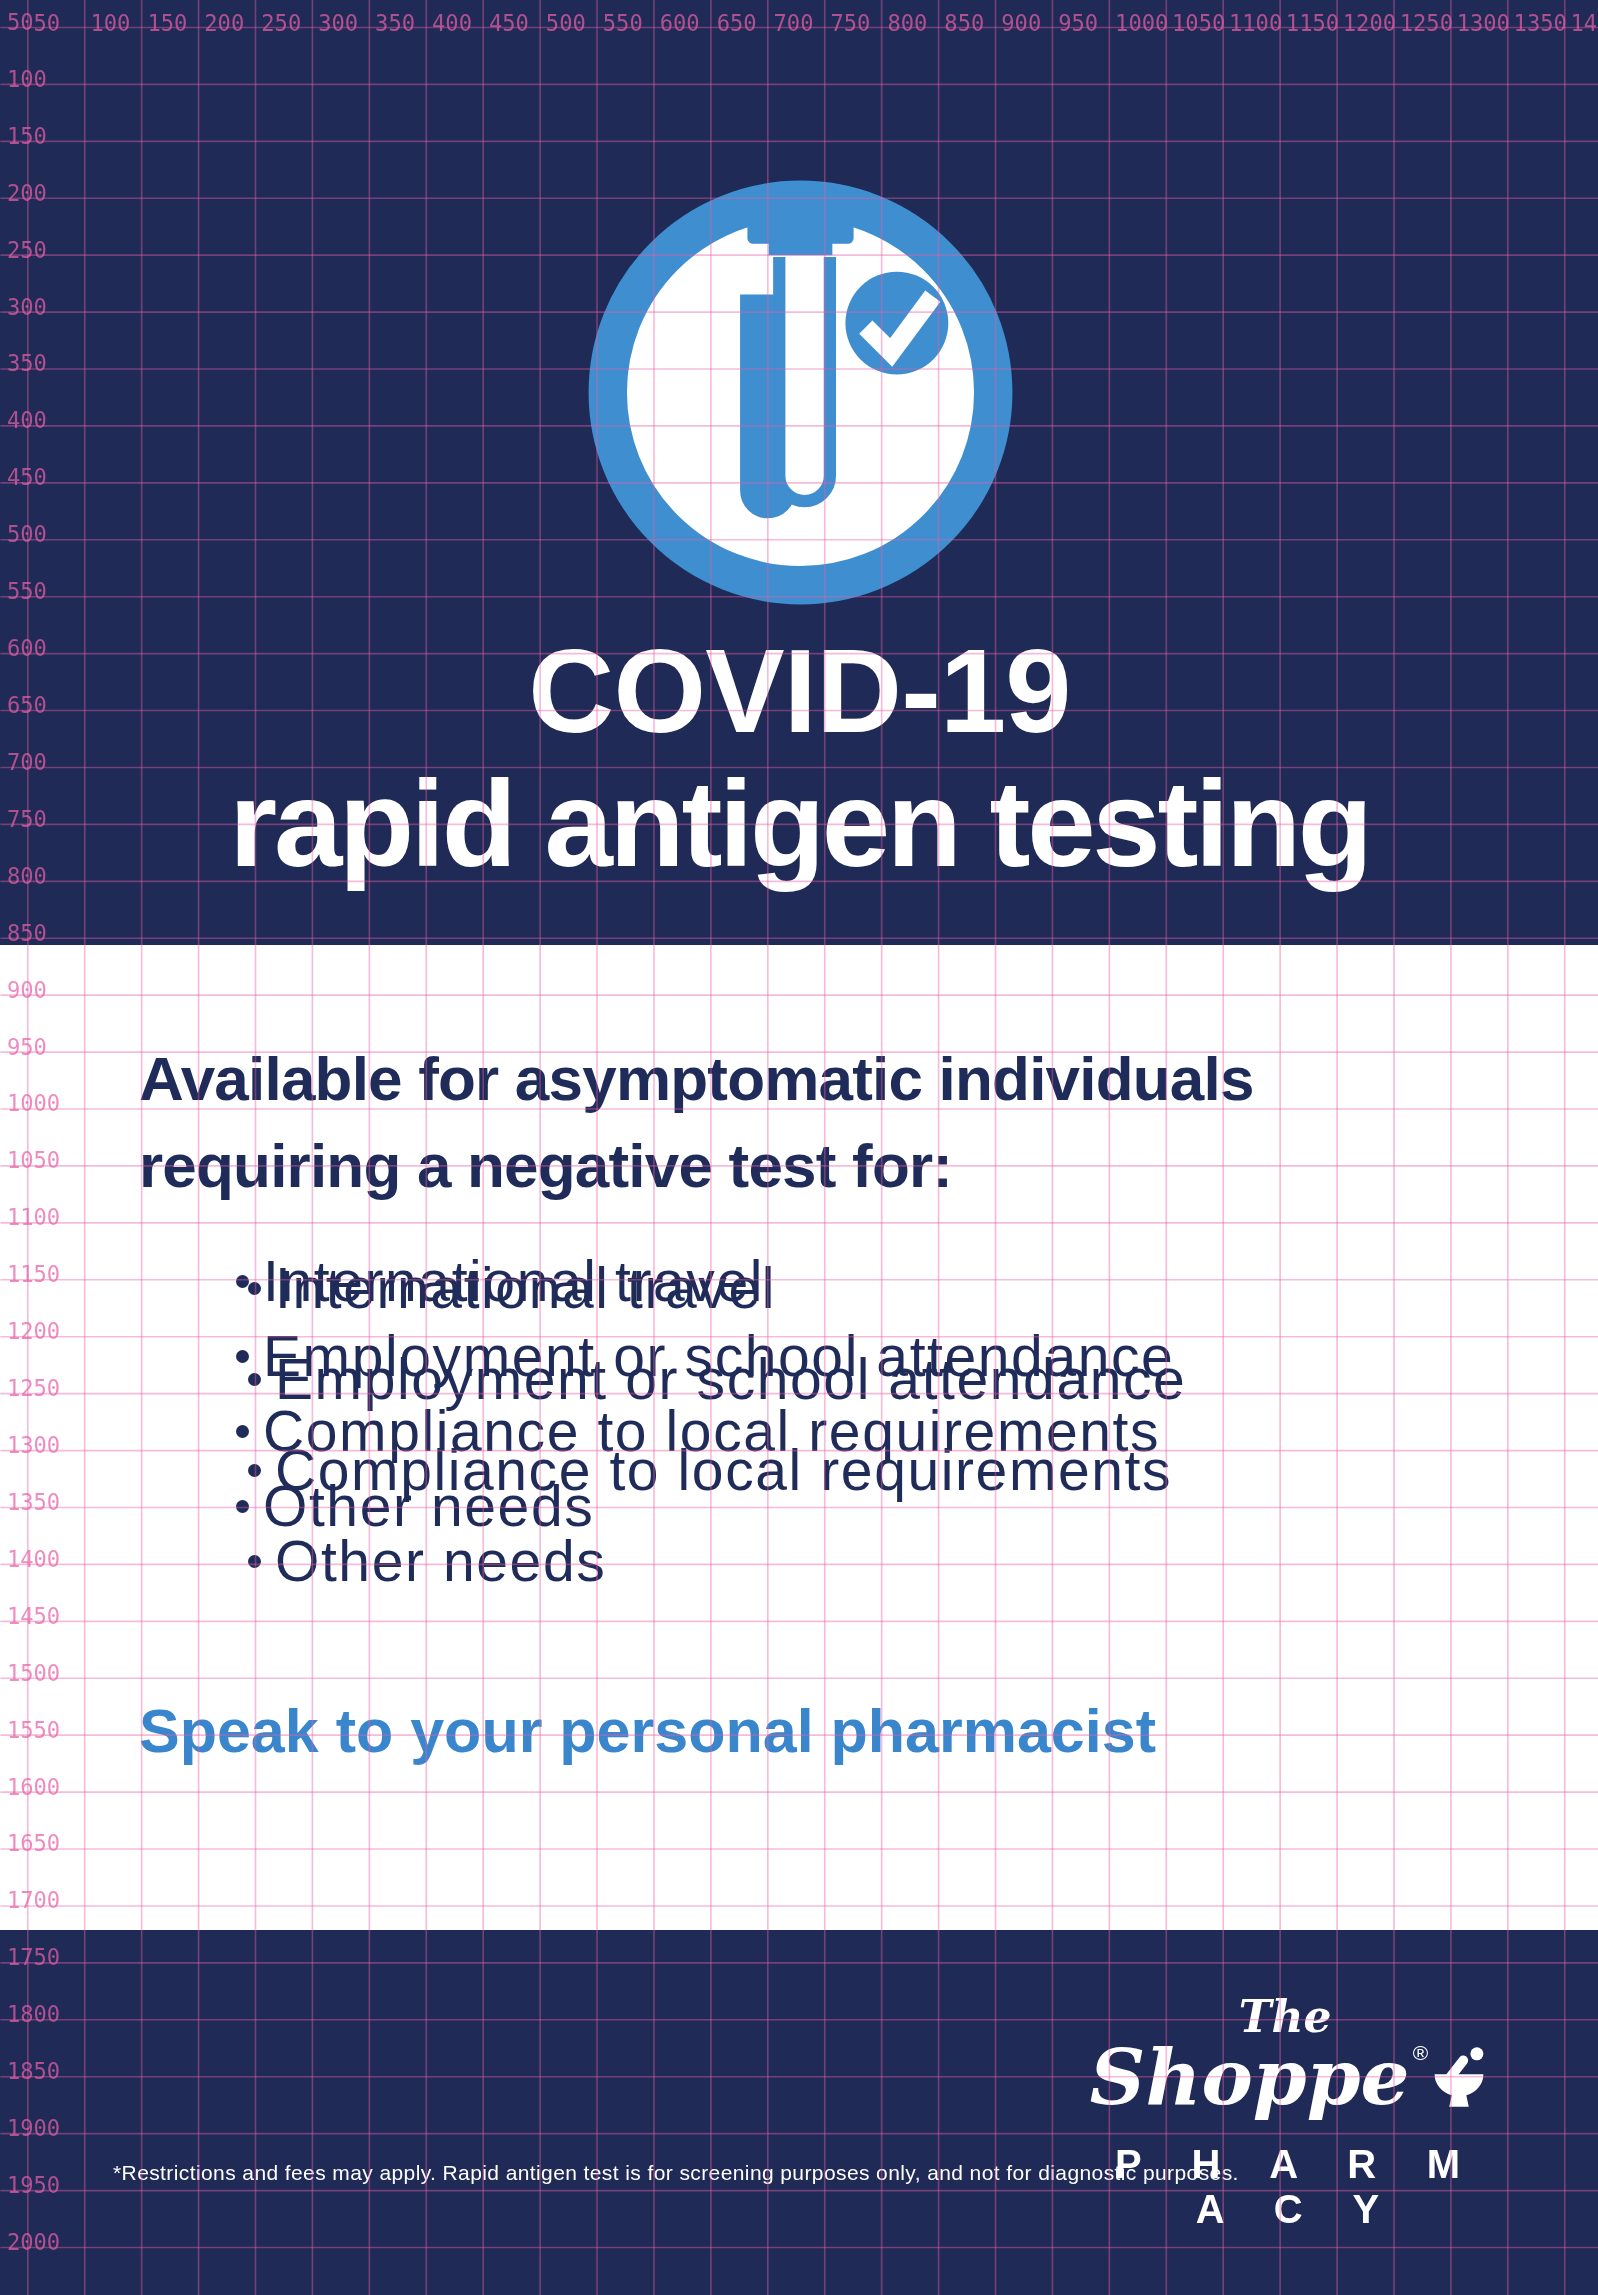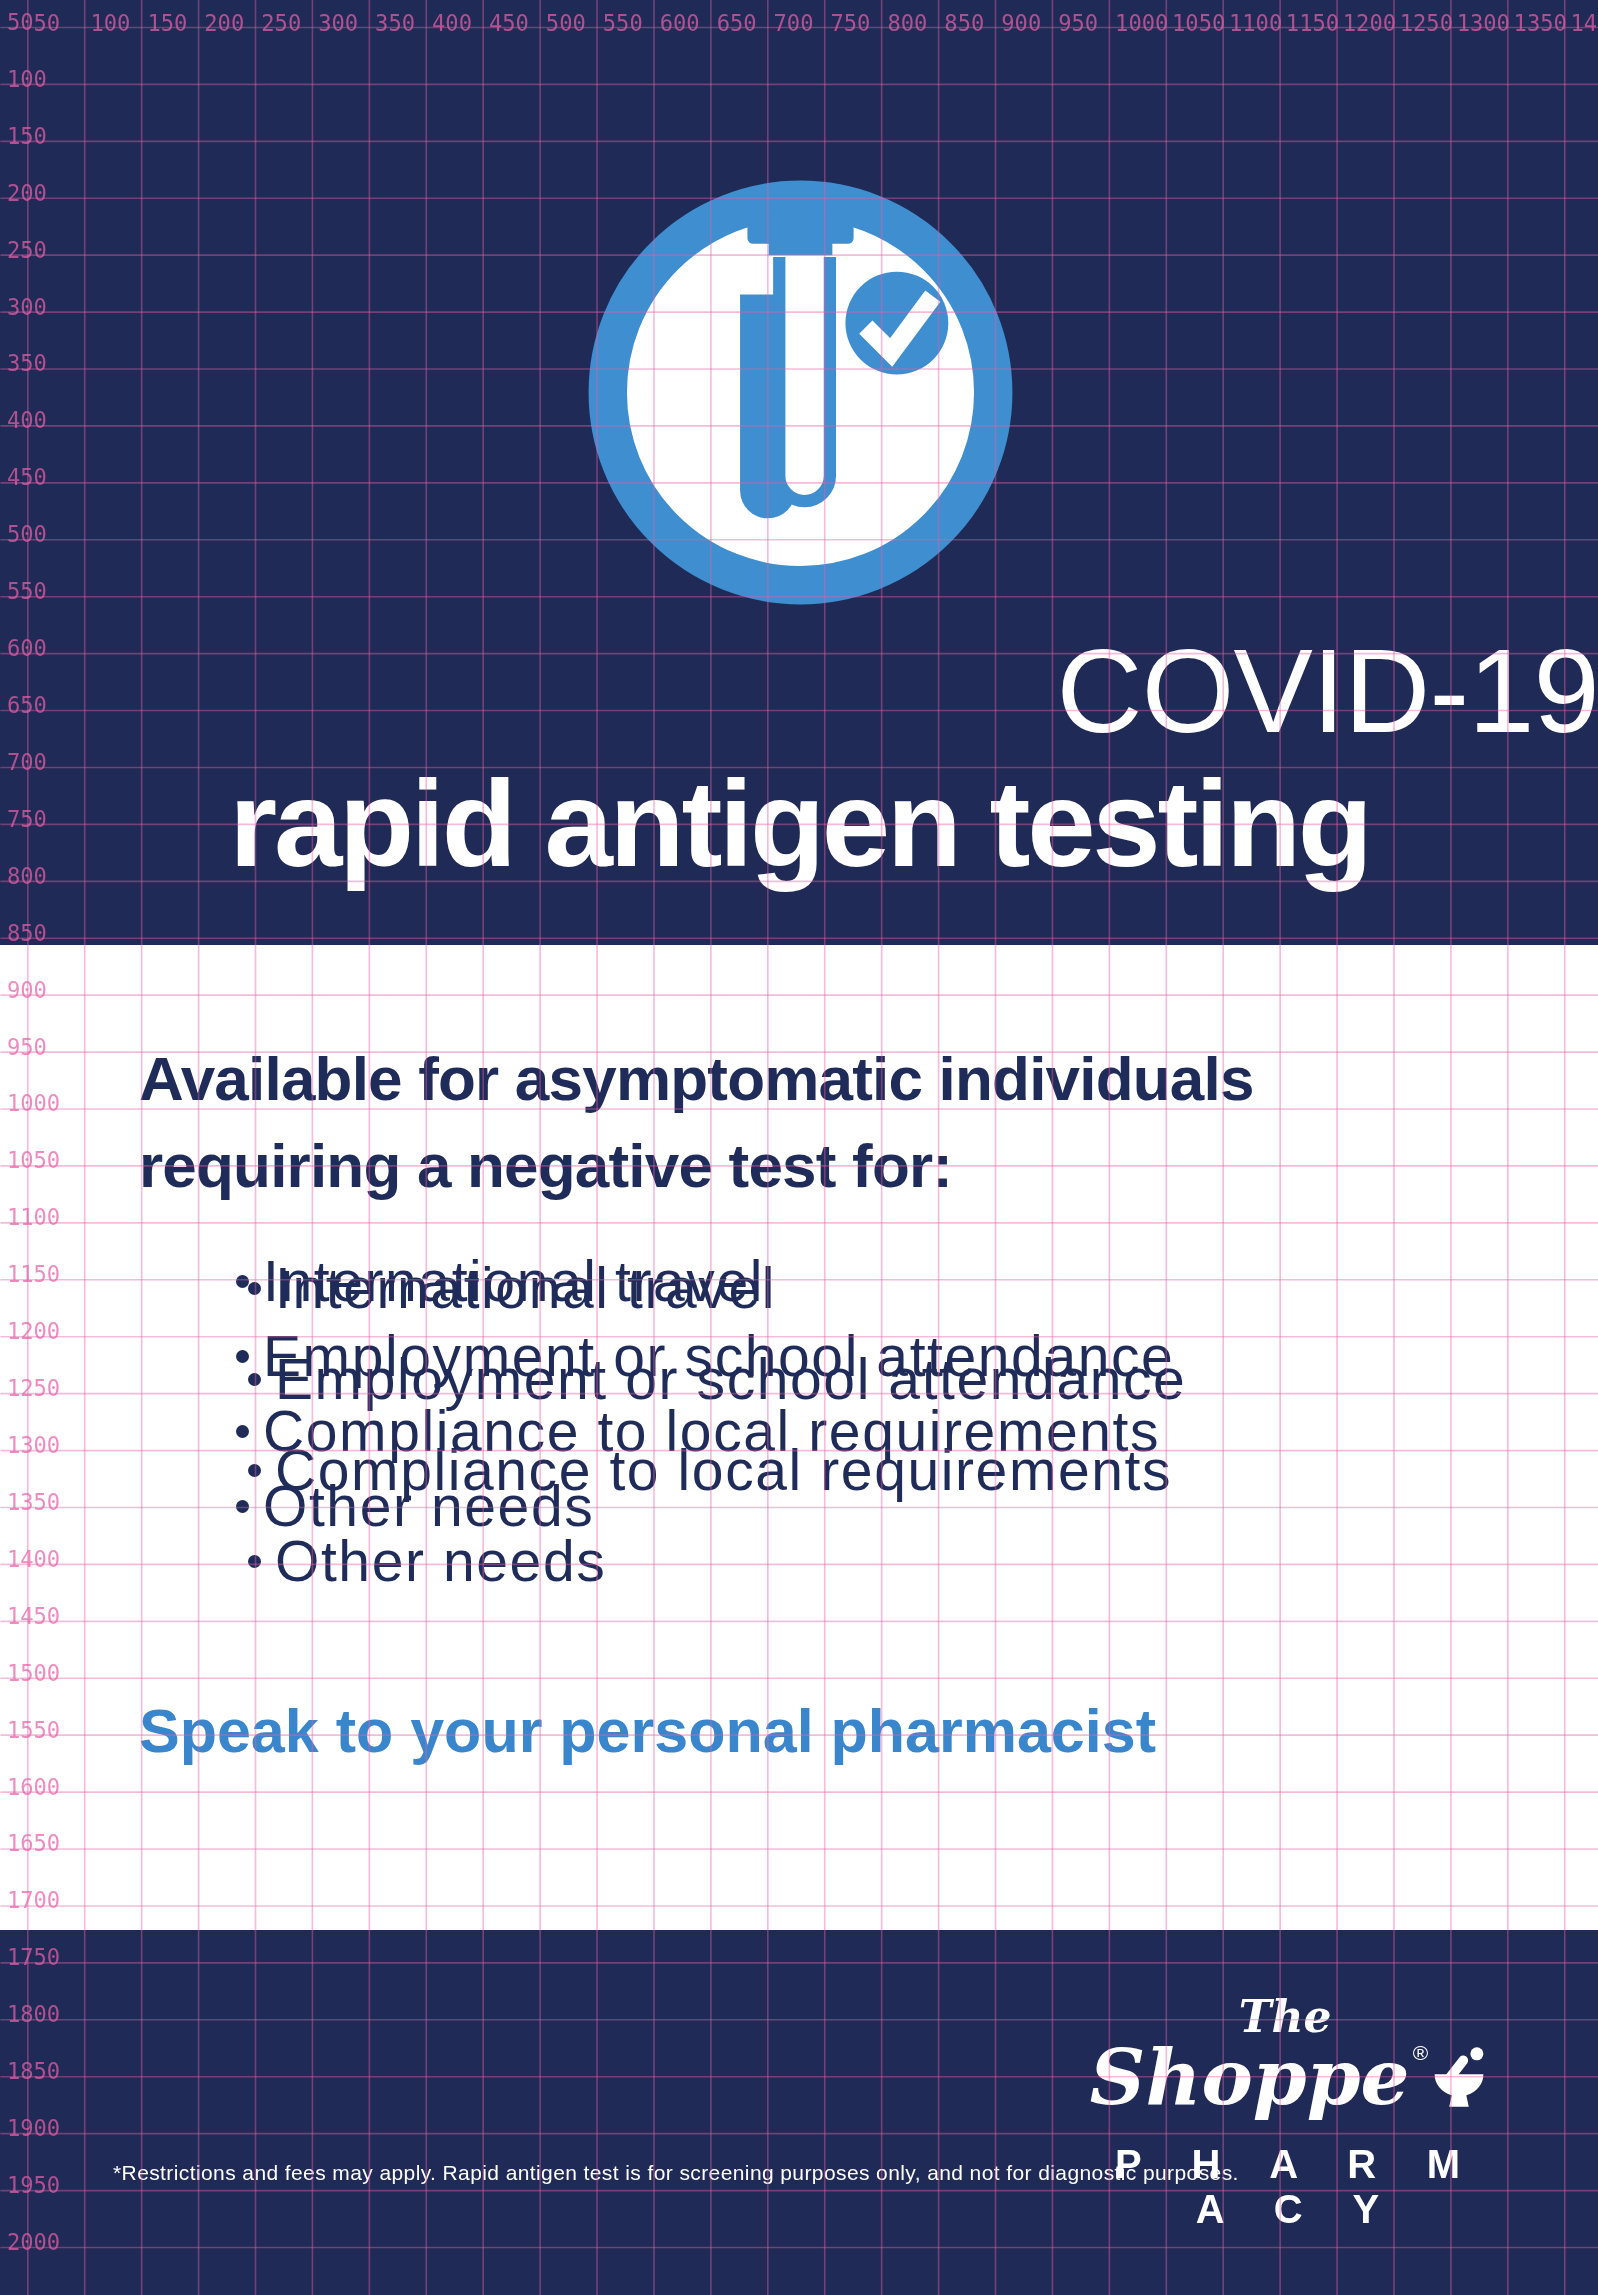--- a/index.html
+++ b/index.html
@@ -6,22 +6,22 @@
   .poster{position:relative;width:1599px;height:2295px;background:#1f2a56;
           font-family:"Liberation Sans",sans-serif;}
   .abs{position:absolute;}
   
   .section-top{left:0;top:0;width:1599px;height:945px;background:#1f2a56;}
   .section-white{left:0;top:945px;width:1599px;height:985px;background:#ffffff;}
   .section-footer{left:0;top:1931px;width:1599px;height:365px;background:#1f2a56;}
   
   .icon-wrap{left:580px;top:172px;width:441px;height:441px;}
   
-  .title1{left:0;top:631px;width:1599px;text-align:right;color:#ffffff;
-          font-size:119px;font-weight:normal;letter-spacing:-0.8px;line-height:1;}
+  .title1{left:0;top:631px;width:1599px;text-align:center;color:#ffffff;
+          font-size:119px;font-weight:bold;letter-spacing:-0.8px;line-height:1;}
   .title2{left:0;top:756px;width:1599px;text-align:center;color:#ffffff;
           font-size:123px;font-weight:bold;letter-spacing:-3.3px;line-height:1.1;}
   
   .heading{left:139px;top:1035px;width:1312px;color:#1f2b59;
            font-size:62px;font-weight:bold;letter-spacing:-0.8px;line-height:87px;}
   .bullets{list-style:none;margin:0;padding:0;color:#1f2b59;font-size:57px;letter-spacing:1.6px;}
   .bullets li{display:flex;align-items:center;gap:14px;}
   .bullets .dot{width:13px;height:13px;border-radius:50%;background:#1f2b59;flex:0 0 auto;}
   .bullets .txt{line-height:1;white-space:nowrap;}
   .layerA{left:236px;top:1244px;}

